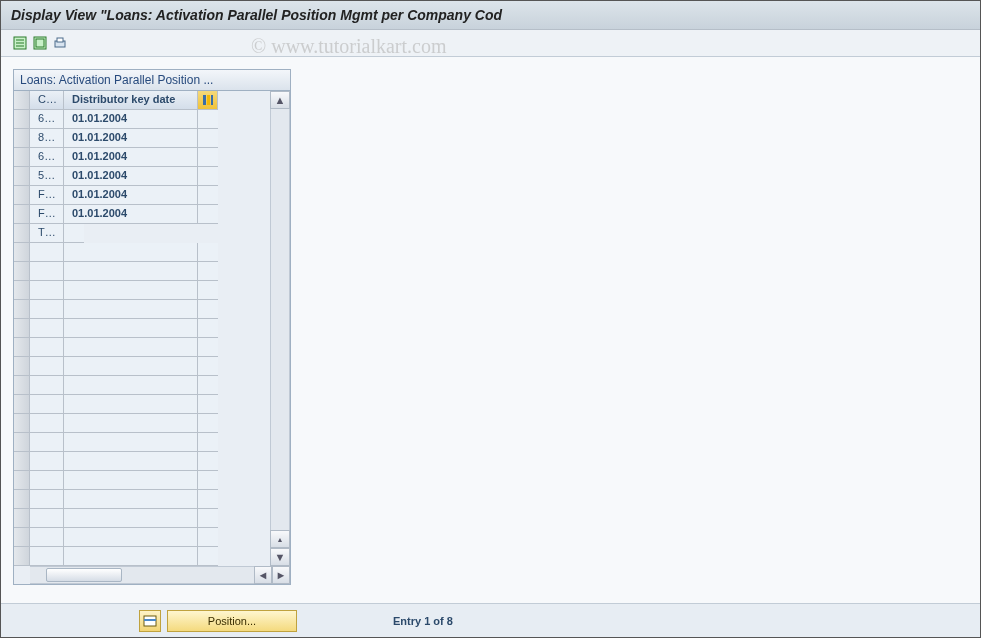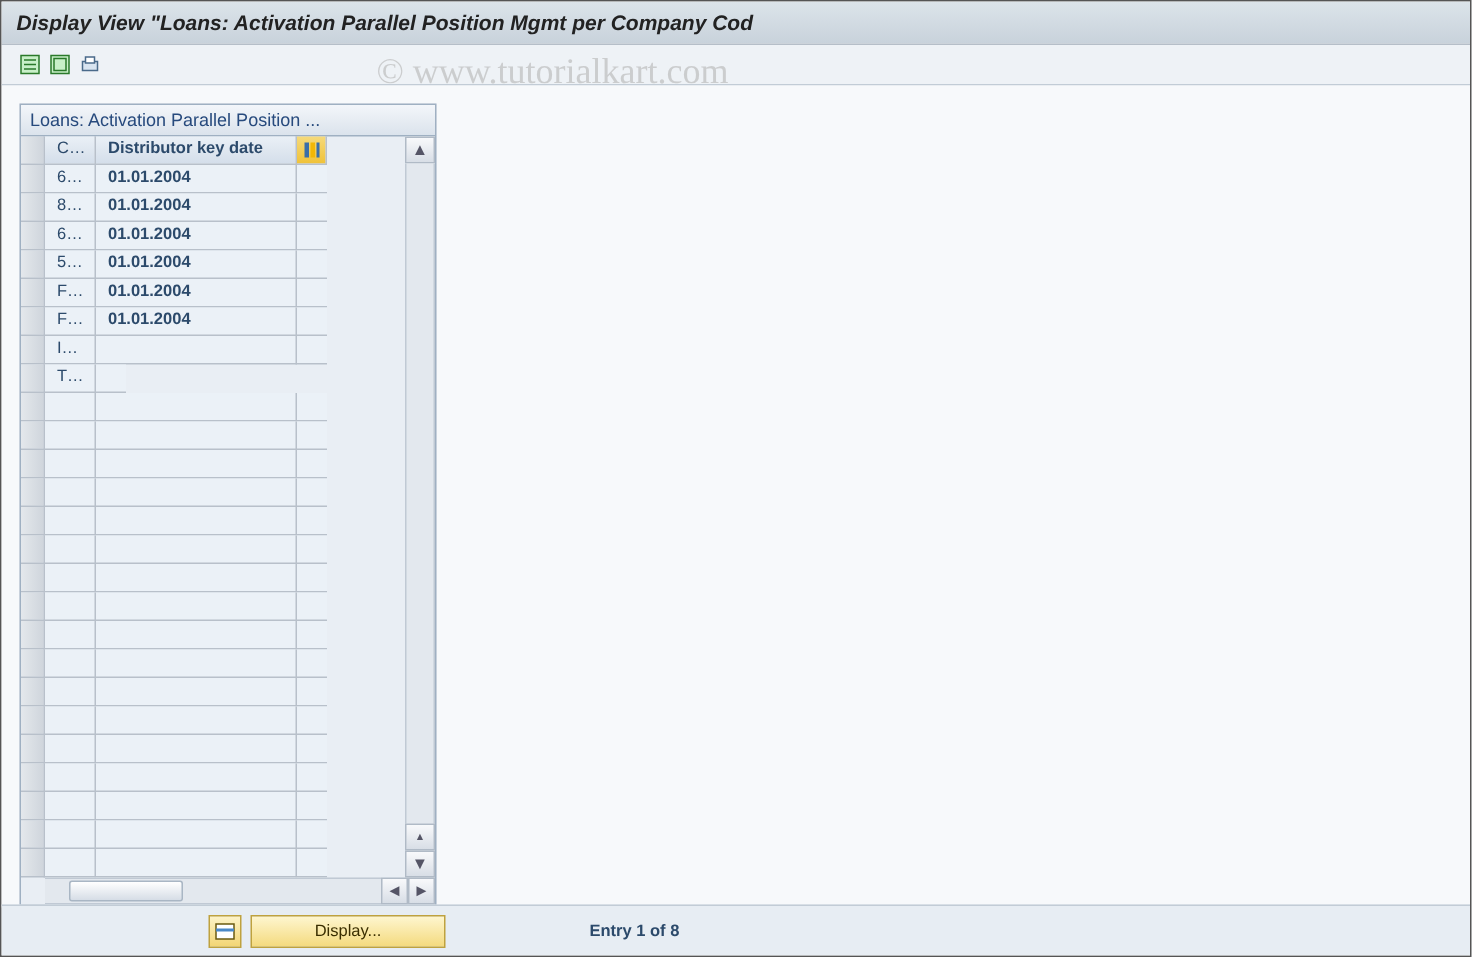--- a/index.html
+++ b/index.html
@@ -34,21 +34,21 @@
     width: 18px; height: 18px;
     display: flex; align-items: center; justify-content: center;
     border: 1px solid transparent;
     cursor: pointer;
   }
   .tb-btn svg { width:14px; height:14px; }
   .watermark {
     position: absolute;
     left: 250px; top: 34px;
     color: rgba(180,180,180,0.6);
-    font-size: 24px;
+    font-size: 20px;
     font-family: Georgia, serif;
     pointer-events: none;
     user-select: none;
   }
   .content {
     background: #f7f9fb;
     padding: 12px;
     height: 548px;
     position: relative;
   }
@@ -236,26 +236,20 @@
             <div style="width: 20px; border-bottom: 1px solid rgb(184, 192, 202); background: rgb(235, 241, 247);"></div>
           </div>
           <div class="grid-row">
             <div class="sel-cell"></div>
             <div class="dcell col-code">FS01</div>
             <div class="dcell col-date">01.01.2004</div>
             <div style="width: 20px; border-bottom: 1px solid rgb(184, 192, 202); background: rgb(235, 241, 247);"></div>
           </div>
           <div class="grid-row">
             <div class="sel-cell"></div>
-            <div class="dcell col-code">IN00</div>
-            <div class="dcell col-date"></div>
-            <div style="width: 20px; border-bottom: 1px solid rgb(184, 192, 202); background: rgb(235, 241, 247);"></div>
-          </div>
-          <div class="grid-row">
-            <div class="sel-cell"></div>
             <div class="dcell col-code">TRM0</div>
             <div style="width: 20px; border-bottom: 1px solid rgb(184, 192, 202); background: rgb(235, 241, 247);"></div>
           </div>
           <div class="grid-row">
             <div class="sel-cell"></div>
             <div class="dcell col-code"></div>
             <div class="dcell col-date"></div>
             <div style="width: 20px; border-bottom: 1px solid rgb(184, 192, 202); background: rgb(235, 241, 247);"></div>
           </div>
           <div class="grid-row">
@@ -372,15 +366,15 @@
   </div>
 </div>
 
 <div class="footer">
   <div class="pos-icon">
     <svg width="14" height="14" viewBox="0 0 14 14">
         <rect x="1" y="2" width="12" height="10" fill="#fff" stroke="#6a5a10"></rect>
         <rect x="1" y="5" width="12" height="2" fill="#4a88c8"></rect>
       </svg>
   </div>
-  <div class="pos-btn">Display...</div>
+  <div class="pos-btn">Position...</div>
   <div class="entry-label">Entry 1 of 8</div>
 </div>
 
 </body></html>

